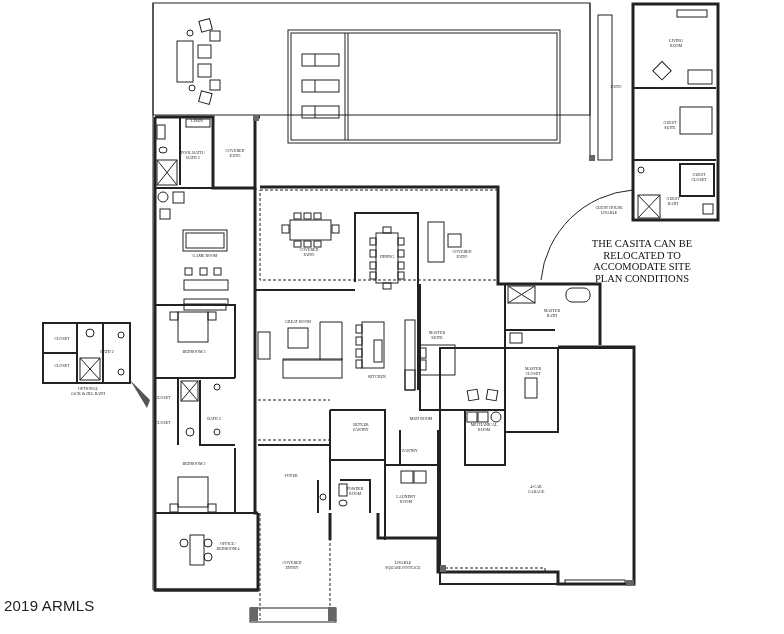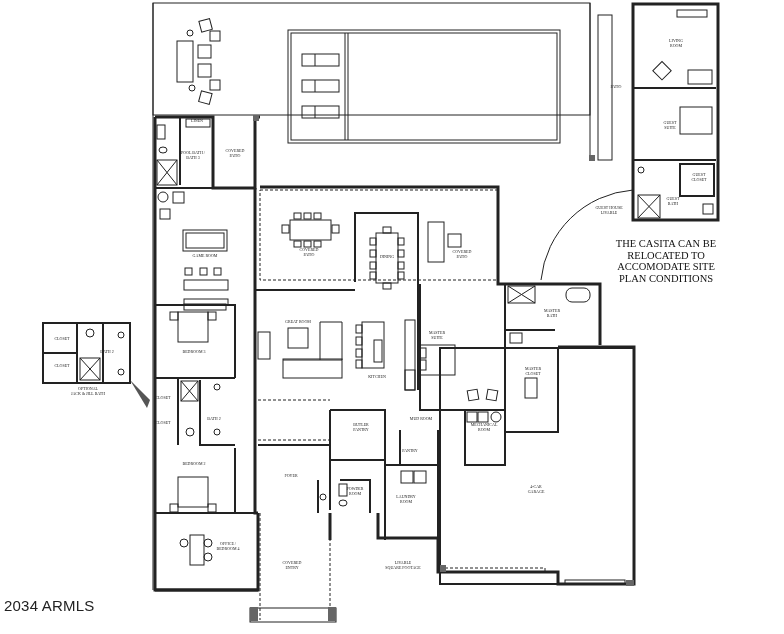--- a/index.html
+++ b/index.html
@@ -1,19 +1,19 @@
 <!DOCTYPE html>
 <html><head>
 <meta charset="utf-8">
 <style>
   html,body{margin:0;padding:0;background:#fff;}
   body{width:784px;height:634px;position:relative;overflow:hidden;font-family:"Liberation Serif",serif;}
   #plan{position:absolute;left:0;top:0;width:784px;height:634px;}
   .lbl{position:absolute;font-family:"Liberation Serif",serif;font-size:4px;line-height:4.5px;text-align:center;color:#222;white-space:pre;transform:translate(-50%,-50%);}
-  .note{position:absolute;left:612px;top:238px;width:108px;font-family:"Liberation Serif",serif;font-size:10.5px;line-height:11.5px;text-align:center;color:#111;}
+  .note{position:absolute;left:588px;top:238px;width:108px;font-family:"Liberation Serif",serif;font-size:10.5px;line-height:11.5px;text-align:center;color:#111;}
   .copy{position:absolute;left:4px;top:597px;font-family:"Liberation Sans",sans-serif;font-size:15px;color:#222;letter-spacing:0.2px;}
 </style>
 </head>
 <body>
 
 <svg id="plan" width="784" height="634" viewBox="0 0 784 634" xmlns="http://www.w3.org/2000/svg">
   <g fill="none" stroke="#222" stroke-width="1">
 
     <rect x="153" y="3" width="437" height="112" stroke-width="1"></rect>
     <line x1="153" y1="3" x2="153" y2="590"></line>
@@ -333,13 +333,13 @@
     <div class="lbl" style="left: 609px; top: 210px;">GUEST HOUSE
 LIVABLE</div>
     <div class="lbl" style="left: 62px; top: 339px;">CLOSET</div>
     <div class="lbl" style="left: 62px; top: 366px;">CLOSET</div>
     <div class="lbl" style="left: 107px; top: 352px;">BATH 2</div>
     <div class="lbl" style="left: 88px; top: 391px;">OPTIONAL
 JACK &amp; JILL BATH</div>
   </div>
 
 <div class="note">THE CASITA CAN BE RELOCATED TO ACCOMODATE SITE PLAN CONDITIONS</div>
-<div class="copy">2034 ARMLS</div>
+<div class="copy">2019 ARMLS</div>
 
 </body></html>

